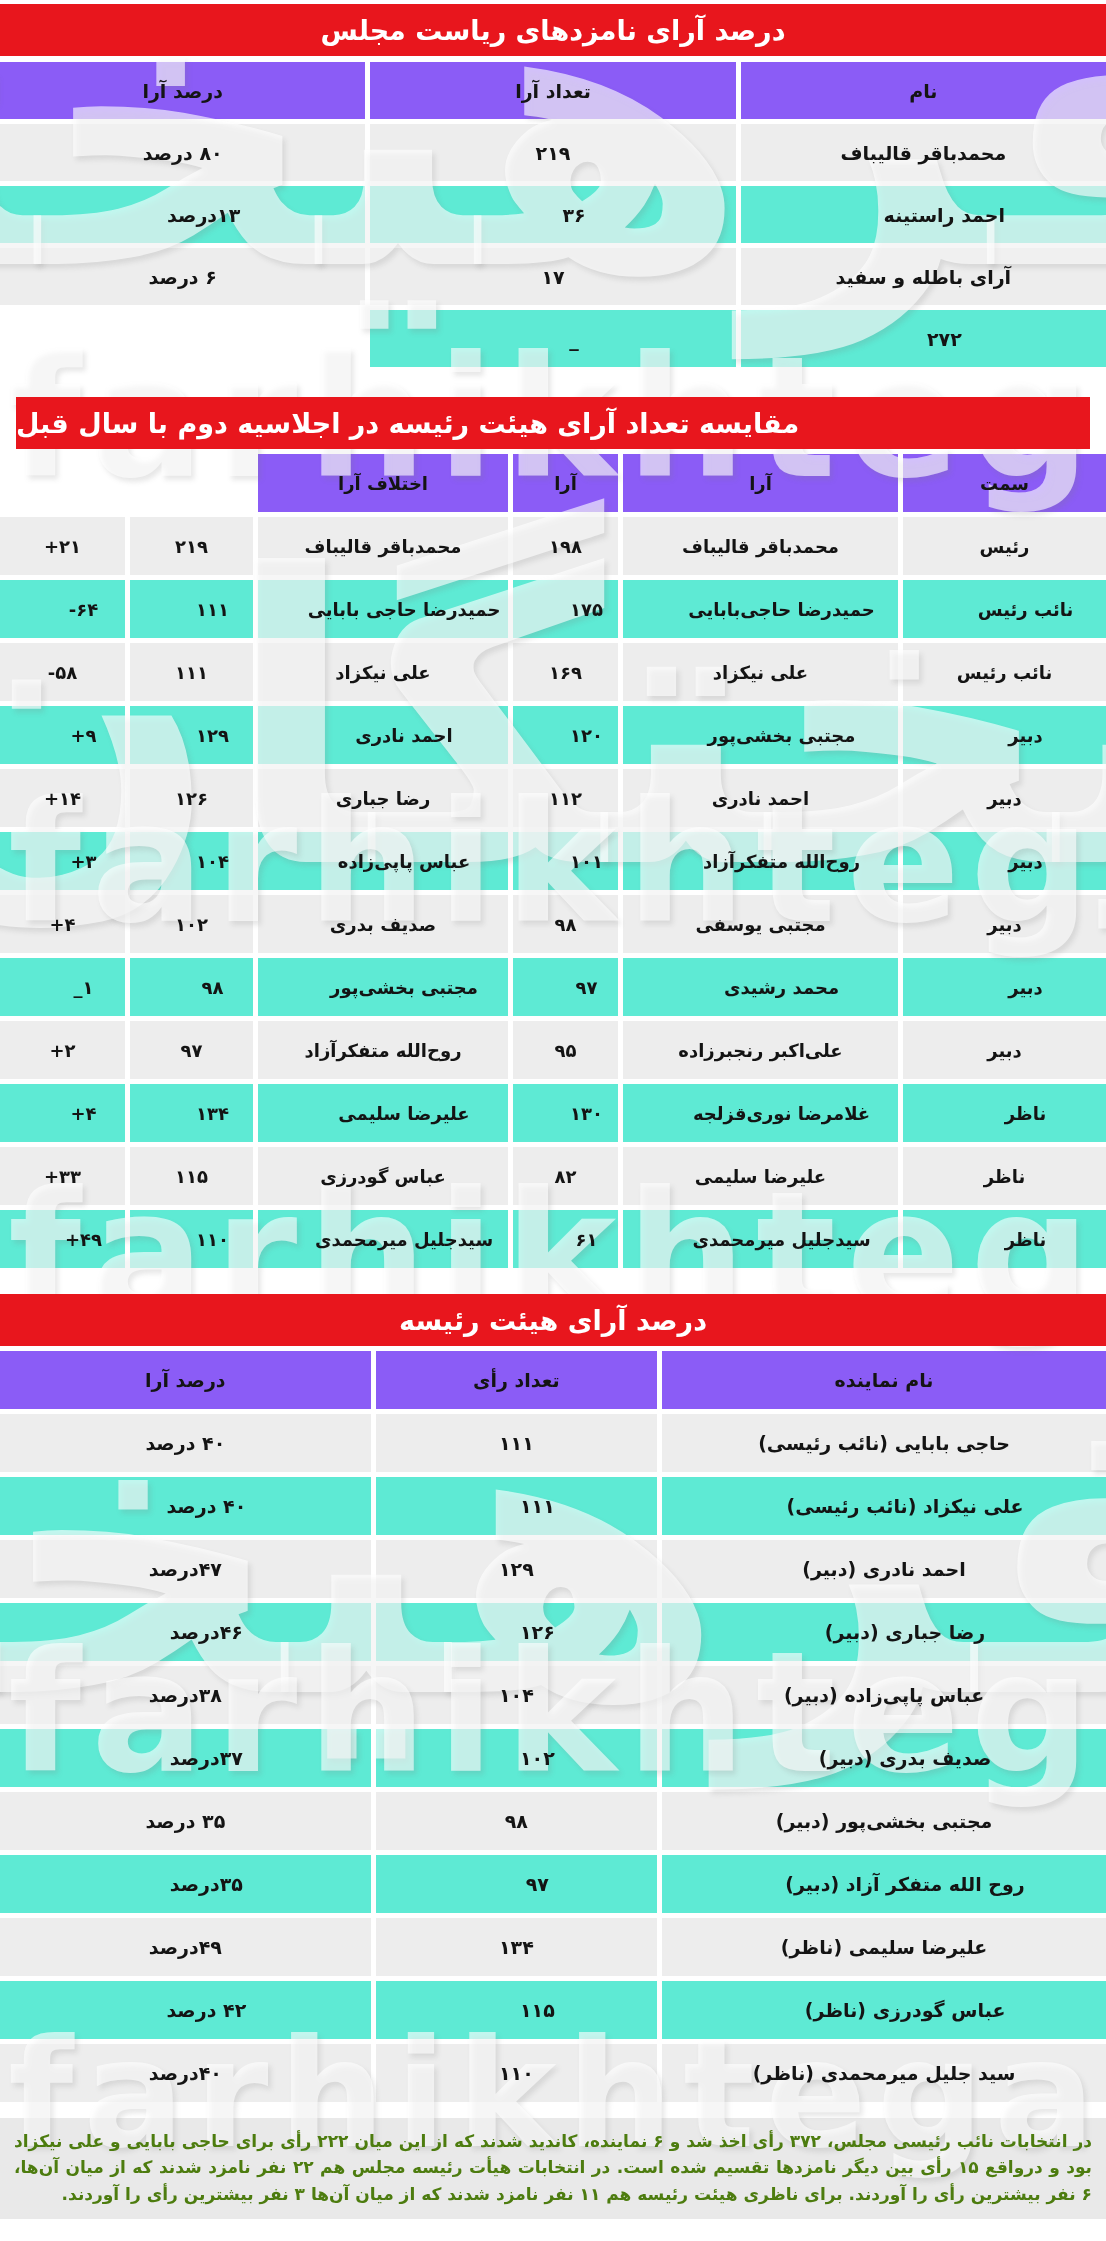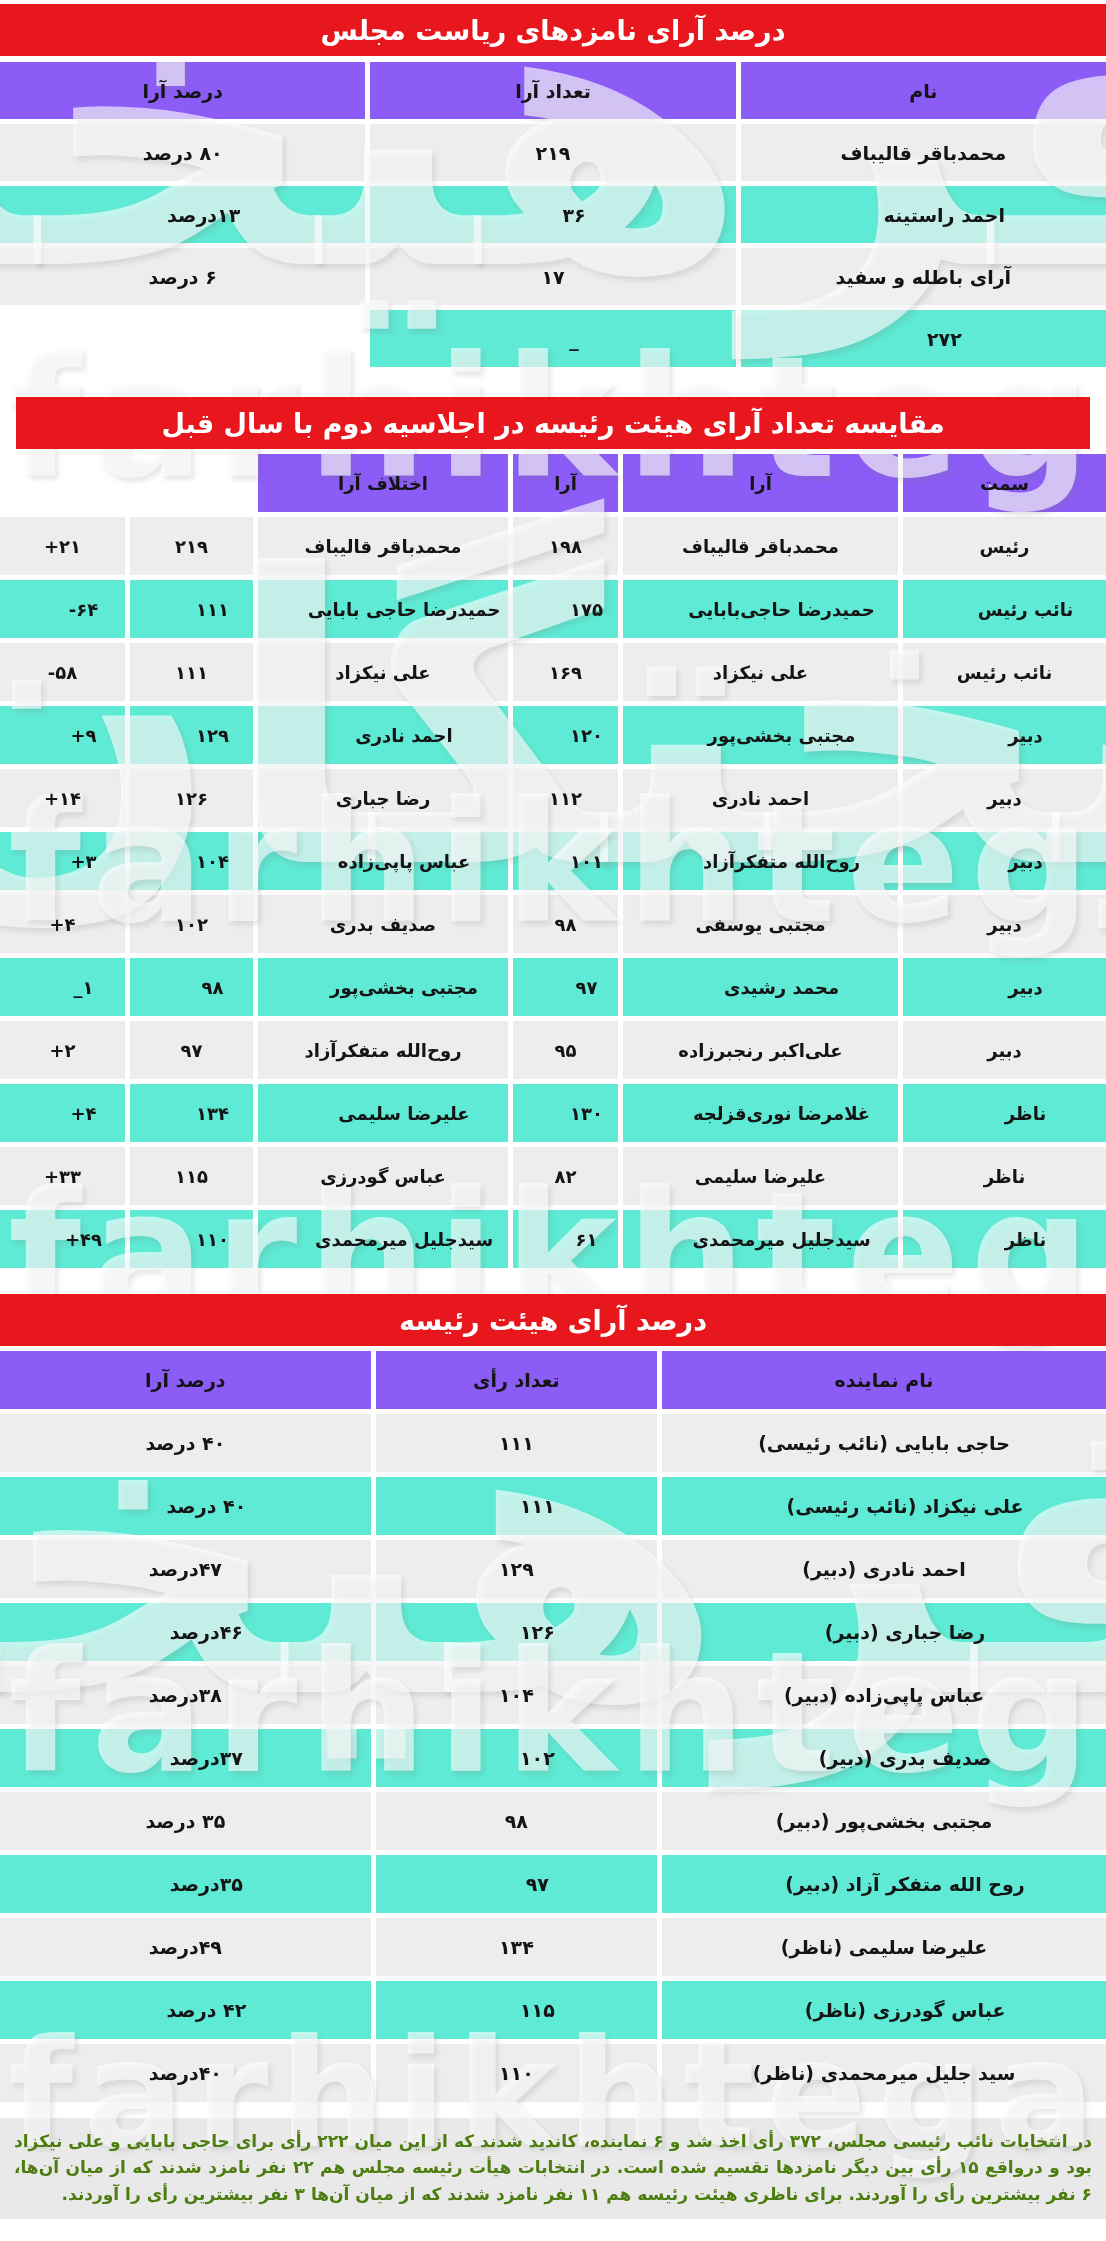--- a/index.html
+++ b/index.html
@@ -25,21 +25,21 @@
   .wm.l3{top:1165px;}
   .wm.l4{top:1625px;}
   .wm.l5{top:2015px;font-size:150px;}
 
   .banner{
     position:relative;z-index:2;height:52px;background:#e8161d;
     display:flex;align-items:center;justify-content:center;
   }
   .banner span{color:#ffffff;font-weight:bold;font-size:27px;}
   #s1 .banner{margin:4px 0 6px;}
-  #s2 .banner{margin:30px 16px 5px;}
+  #s2 .banner{margin:30px 16px 5px;justify-content:flex-end;}
   #s3 .banner{margin:26px 0 5px;}
 
   .row{display:grid;column-gap:5px;margin-bottom:5px;direction:rtl;}
   #t1 .row{grid-template-columns:1fr 1fr 1fr;height:57px;}
   #t2 .row{grid-template-columns:203fr 275fr 105fr 250fr 123fr 125fr;height:58px;}
   #t3 .row{grid-template-columns:448fr 284fr 374fr;height:58px;}
 
   .cell{display:flex;align-items:center;justify-content:center;background:#ededed;text-align:center;}
   .row.odd .cell{background:#5eead4;padding-left:42px;}
   .row.head .cell{background:#8b5cf6;}

